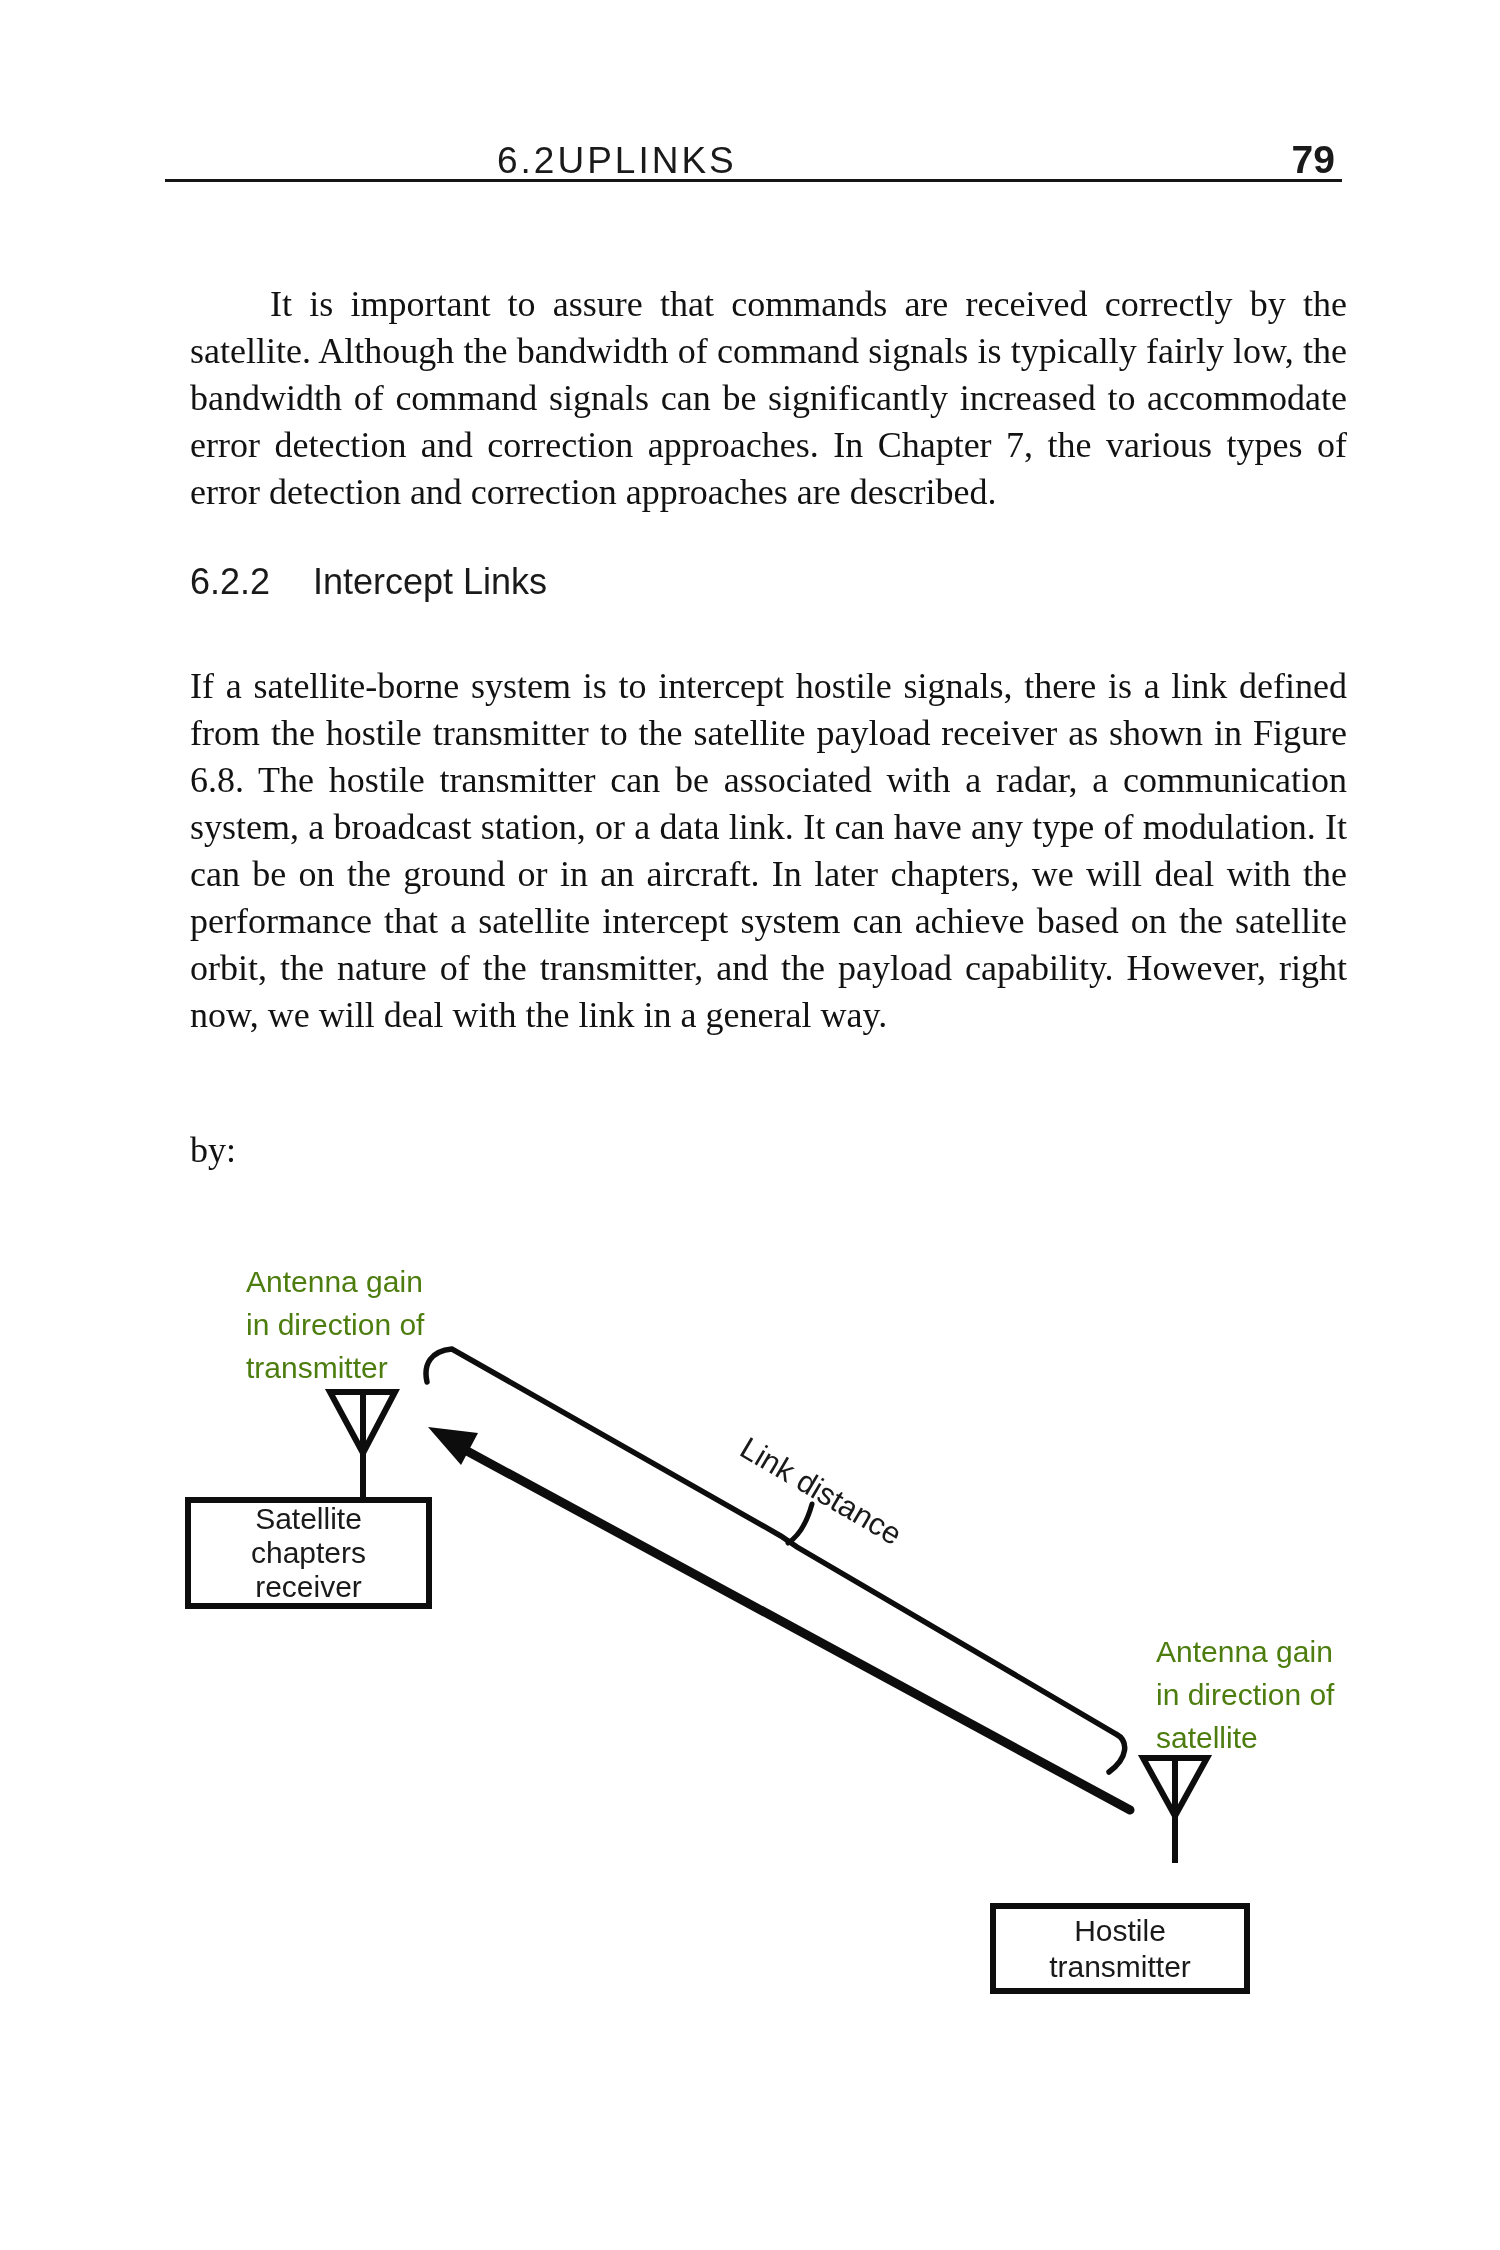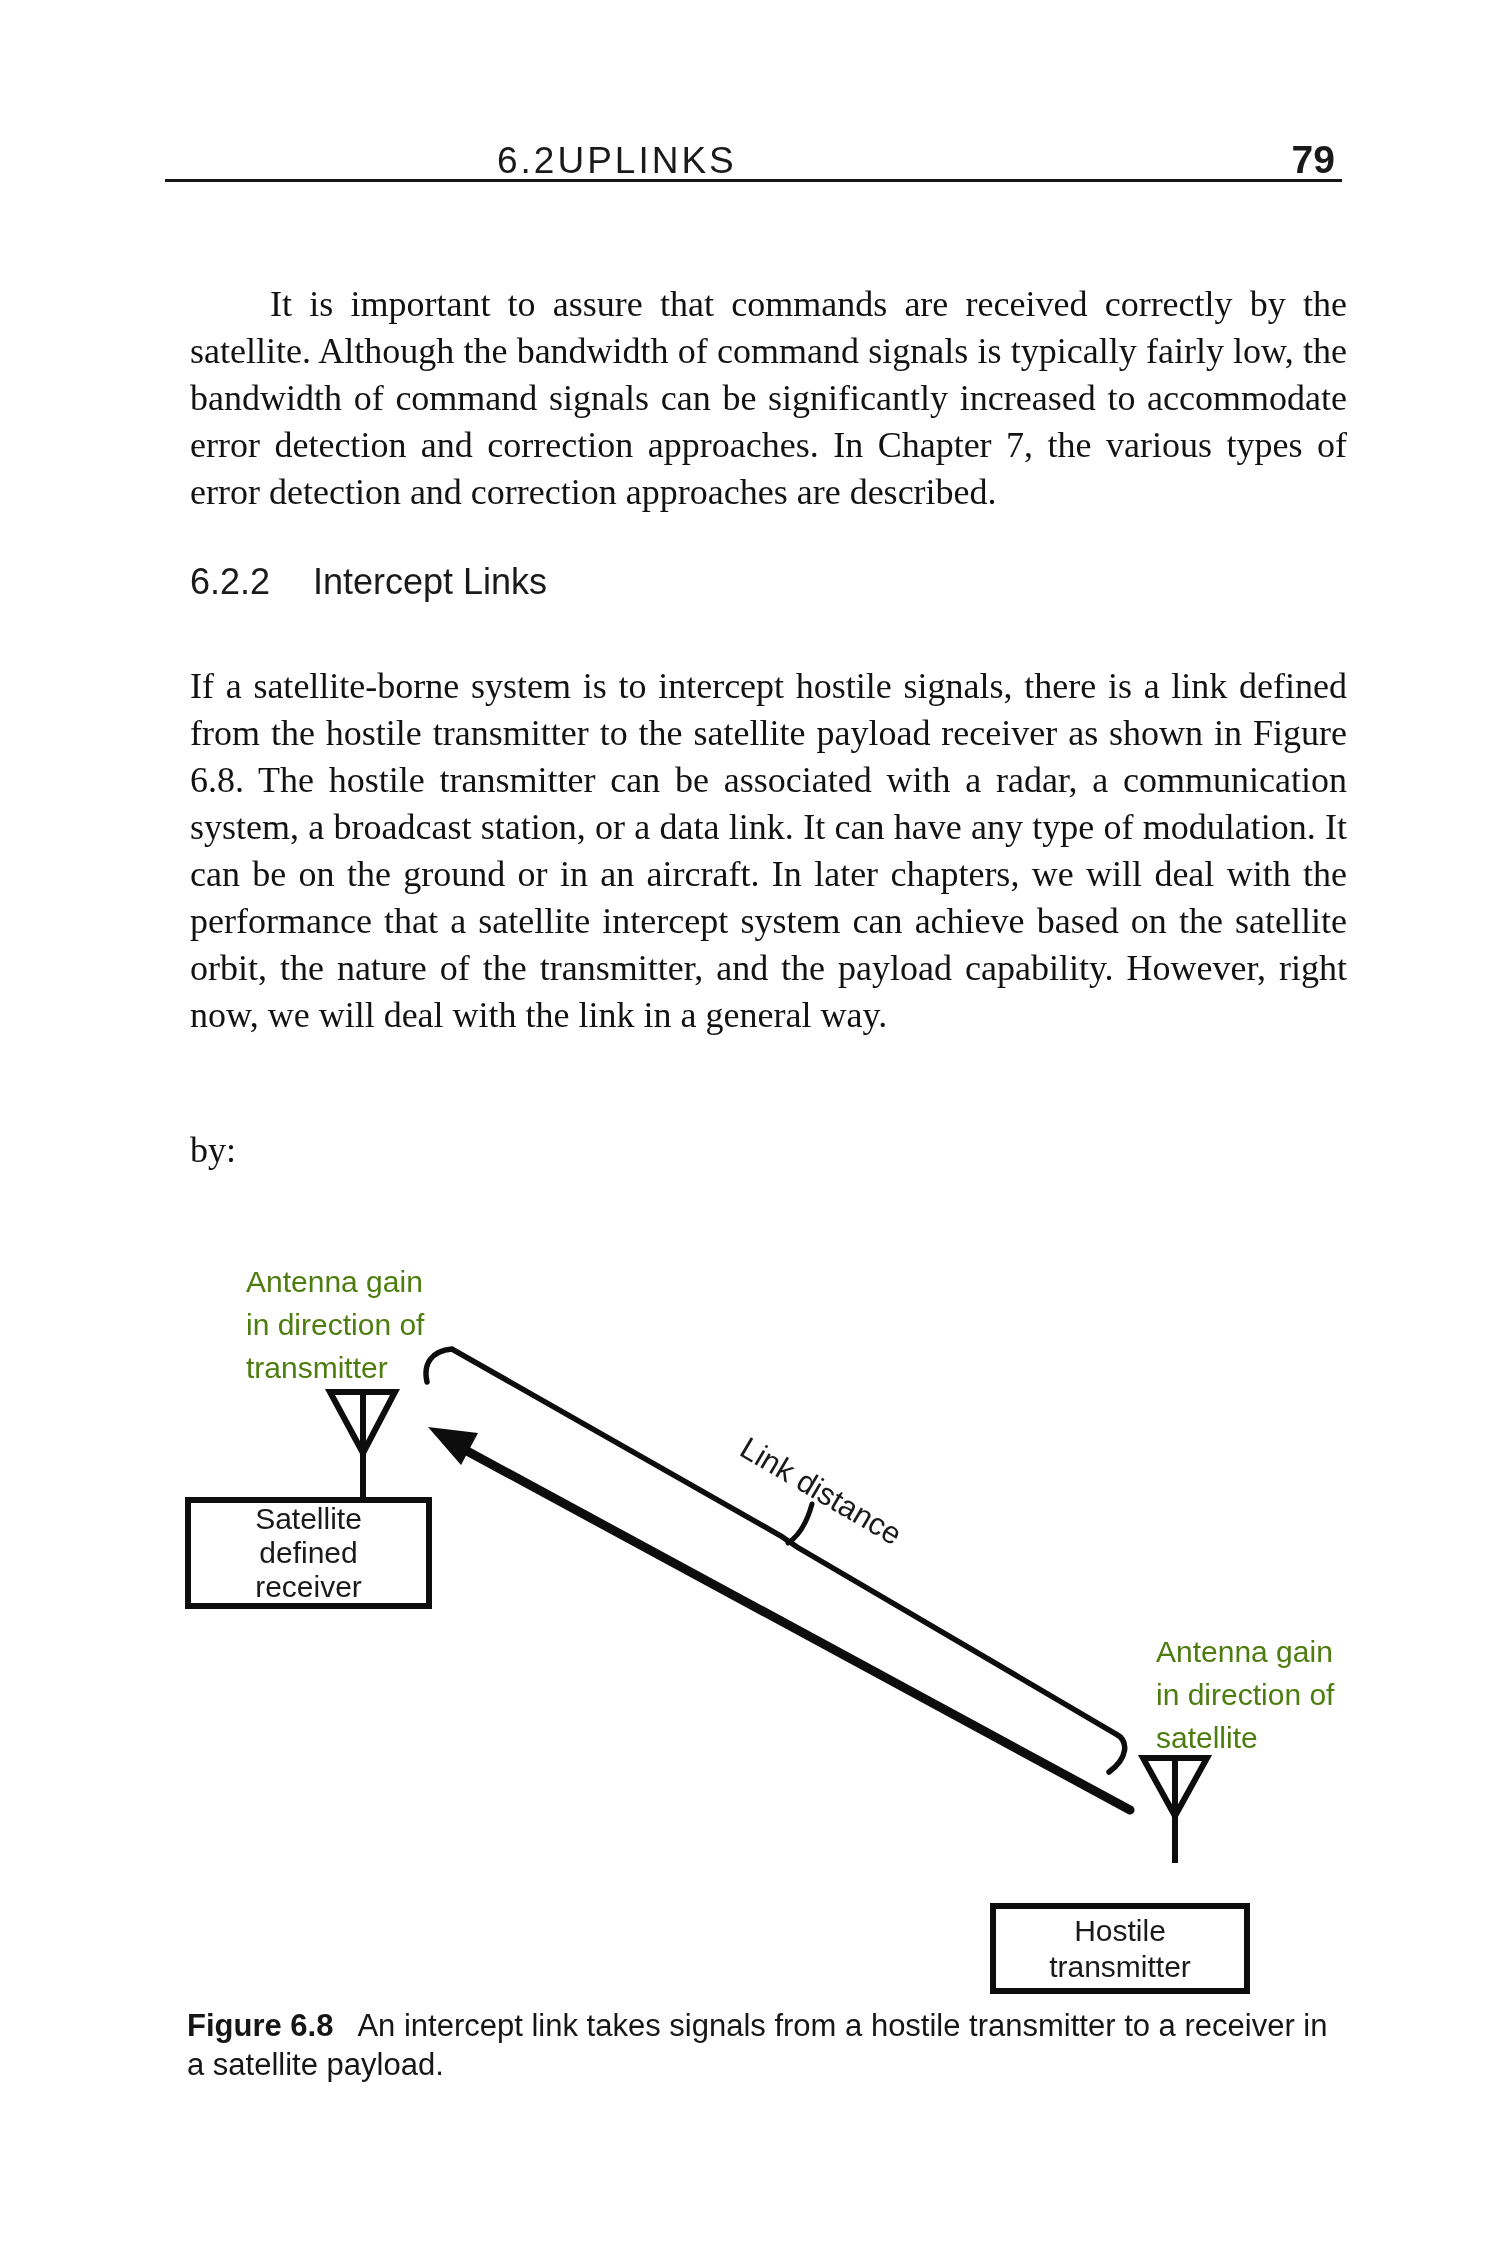--- a/index.html
+++ b/index.html
@@ -137,27 +137,24 @@
     <div class="fig-label label-right">
       <div>Antenna gain</div>
       <div>in direction of</div>
       <div>satellite</div>
     </div>
 
     <div class="link-label">Link distance</div>
 
     <div class="fig-box box-left">
       <span>Satellite</span>
-      <span>defined</span>
+      <span>chapters</span>
       <span>receiver</span>
     </div>
 
     <div class="fig-box box-right">
       <span>Hostile</span>
       <span>transmitter</span>
     </div>
   </div>
 
-  <p class="caption">
-    <span class="cap-tag">Figure 6.8</span><span>An intercept link takes signals from a hostile transmitter to a receiver in a satellite payload.</span>
-  </p>
 
 </div>
 
 </body></html>

